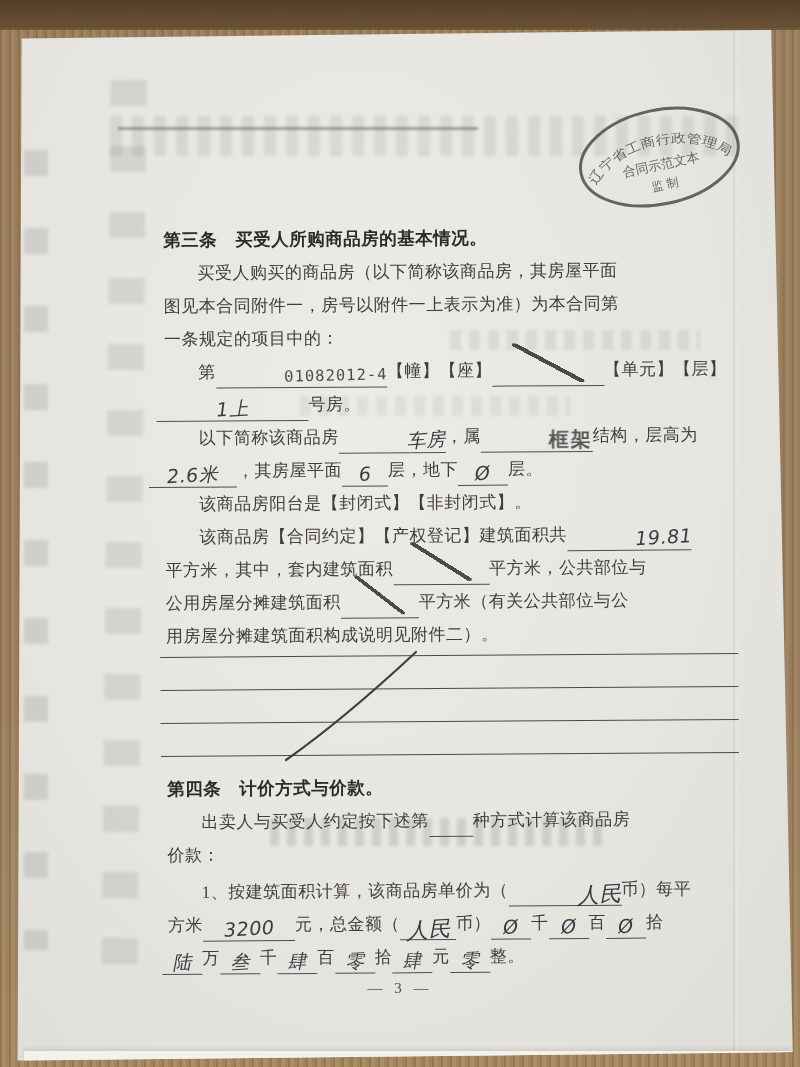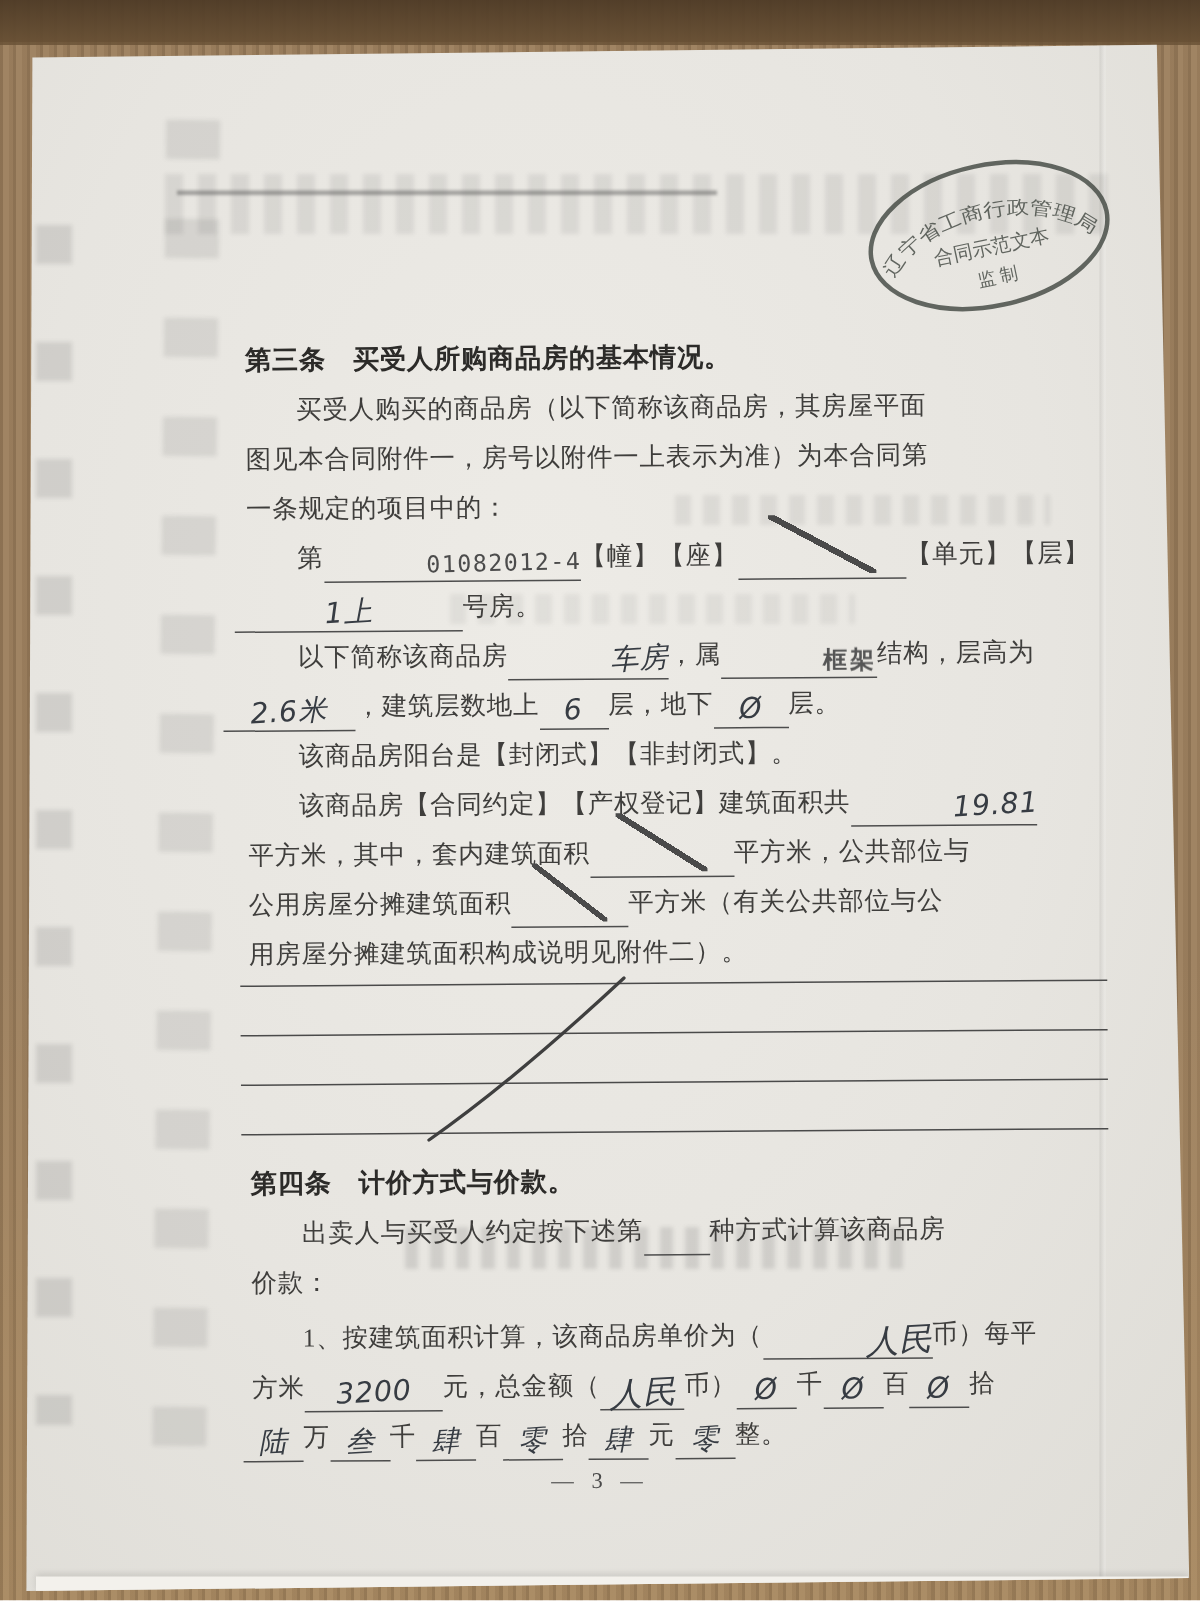--- a/index.html
+++ b/index.html
@@ -40,21 +40,21 @@
   .indent{text-indent:2em;}
   .line{white-space:nowrap;}
   .ul{display:inline-block;border-bottom:1.6px solid #4d4d4d;text-align:center;
     vertical-align:bottom;height:30px;}
   .hw{font-family:"DejaVu Sans",sans-serif;font-style:italic;color:#373c43;
     display:inline-block;transform:rotate(-3deg);position:relative;top:2px;font-size:19px;}
   .hw-big{font-size:22px;top:4px;}
   .typed{font-family:"DejaVu Sans Mono",monospace;font-style:normal;transform:rotate(-1deg);
     font-size:15.5px;letter-spacing:1px;color:#4c4c4c;}
   .stampfill{font-family:"Liberation Sans",sans-serif;font-style:normal;font-weight:bold;
-    color:#555;filter:blur(.4px);letter-spacing:2px;transform:none;font-size:16px;}
+    color:#555;filter:blur(.4px);letter-spacing:2px;transform:none;font-size:20px;}
   .slash{position:relative;}
   .slash::before{content:"";position:absolute;left:18%;right:18%;top:-12px;bottom:3px;
     background:linear-gradient(to right top, transparent 47%, #4a4a4a 47%, #4a4a4a 53%, transparent 53%);}
   .blank-block{margin-top:-28px;margin-left:-6px;width:578px;}
   .blank-line{height:32px;border-bottom:1.6px solid #4a4a4a;}
   .big-slash{position:absolute;left:248px;top:642px;pointer-events:none;}
   .a4head{margin-top:16px;}
   .item1{margin-top:4px;}
   .footer{position:absolute;left:0;top:980px;width:800px;text-align:center;
     color:#4a4a4a;font-size:15px;letter-spacing:4px;font-family:"Liberation Serif",serif;}
@@ -102,21 +102,21 @@
         <span>第</span><span class="ul" style="min-width:132px;"><span class="hw typed">01082012-4</span></span><span>【幢】【座】</span><span class="ul slash" style="min-width:112px;"></span><span>【单元】【层】</span>
       </div>
       <div class="line">
         <span class="ul" style="min-width:152px;margin-left:-8px;"><span class="hw">1上</span></span><span>号房。</span>
       </div>
 
       <div class="line indent">
         <span>以下简称该商品房</span><span class="ul" style="min-width:72px;"><span class="hw">车房</span></span><span>，属</span><span class="ul" style="min-width:76px;"><span class="hw stampfill">框架</span></span><span>结构，层高为</span>
       </div>
       <div class="line">
-        <span class="ul" style="min-width:88px;margin-left:-16px;"><span class="hw">2.6米</span></span><span>，建筑层数地上</span><span class="ul" style="min-width:46px;"><span class="hw">6</span></span><span>层，地下</span><span class="ul" style="min-width:50px;"><span class="hw">Ø</span></span><span>层。</span>
+        <span class="ul" style="min-width:88px;margin-left:-16px;"><span class="hw">2.6米</span></span><span>，其房屋平面</span><span class="ul" style="min-width:46px;"><span class="hw">6</span></span><span>层，地下</span><span class="ul" style="min-width:50px;"><span class="hw">Ø</span></span><span>层。</span>
       </div>
 
       <div class="indent">该商品房阳台是【封闭式】【非封闭式】。</div>
 
       <div>
         <div class="line indent">
           <span>该商品房【合同约定】【产权登记】建筑面积共</span><span class="ul" style="min-width:96px;"><span class="hw">19.81</span></span>
         </div>
         <div class="line">
           <span>平方米，其中，套内建筑面积</span><span class="ul slash" style="min-width:96px;"></span><span>平方米，公共部位与</span>

